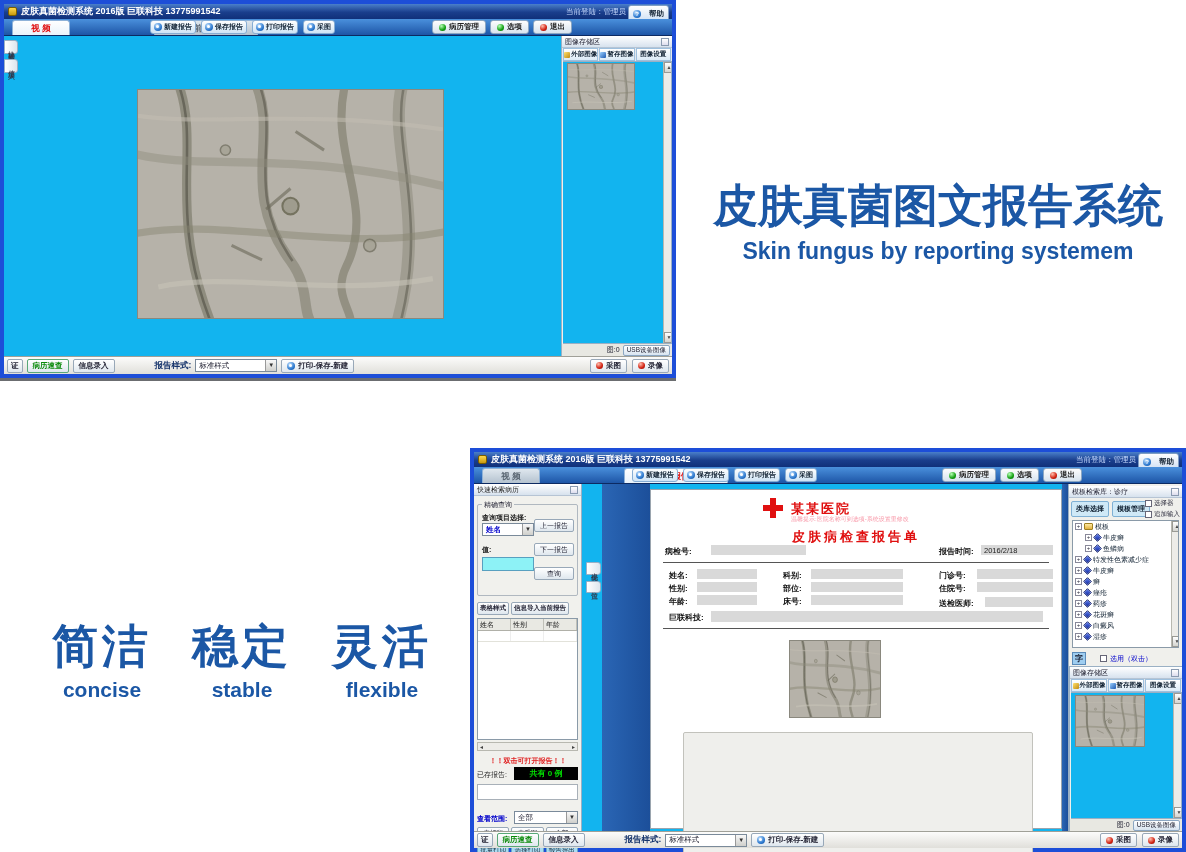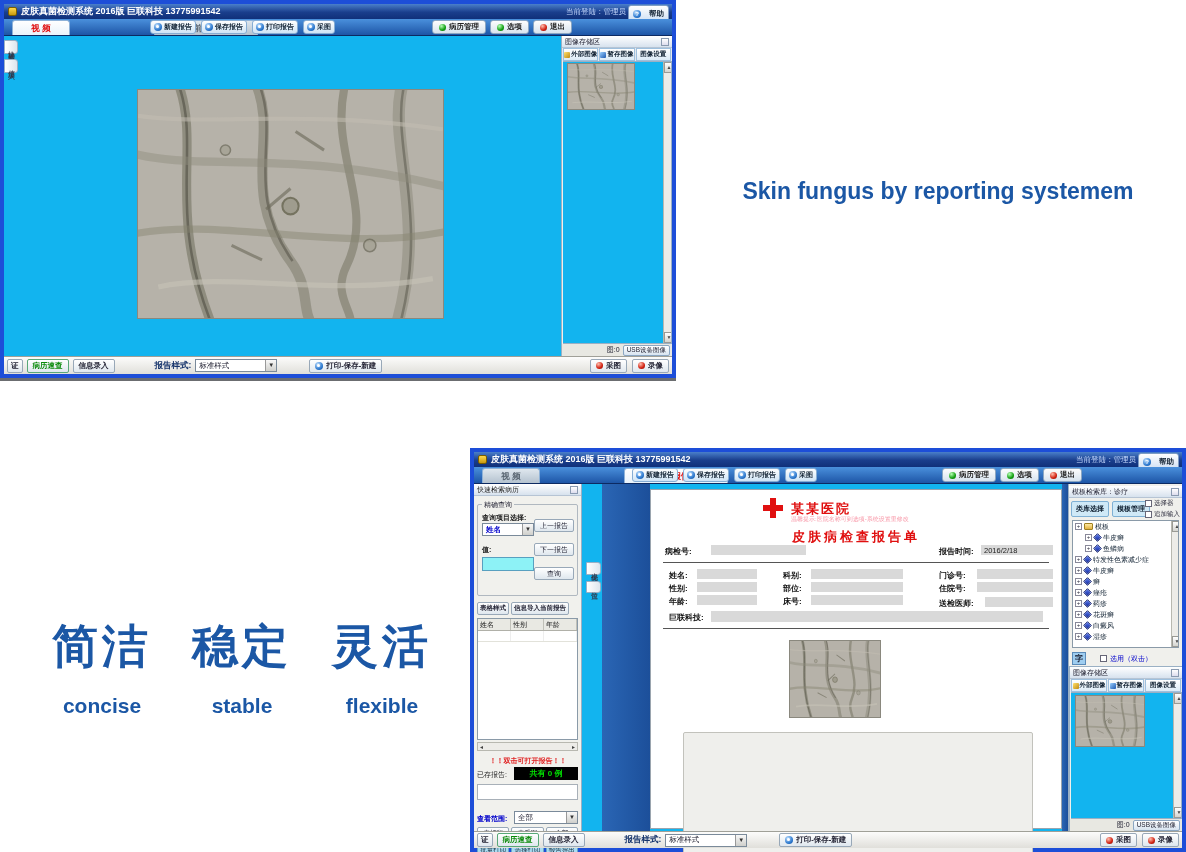--- a/index.html
+++ b/index.html
@@ -36,21 +36,21 @@
 .bottombar{position:absolute;left:0;right:0;bottom:0;background:linear-gradient(#fcfcfb,#e0dfda);border-top:1px solid #a0a098;display:flex;align-items:center;gap:4px;padding:0 3px;font-size:8px;white-space:nowrap}
 .win1 .bottombar{height:18px}
 .win2 .bottombar{height:17px}
 .bb-btn{background:linear-gradient(#ffffff,#dfe7ee);border:1px solid #98a8b8;border-radius:2px;padding:1px 5px;color:#223;font-size:7.5px;font-weight:bold}
 .bb-mini{padding:1px 3px}
 .bb-quick{color:#0a8a0a;border-color:#58a878}
 .bb-style{margin-left:36px;color:#15336b;font-weight:bold;font-size:8.5px}
 .sel{display:flex;align-items:center;background:#fff;border:1px solid #7a8a9a;height:13px;font-size:7.5px;padding-left:3px;color:#223}
 .sel .da{margin-left:auto;width:11px;height:11px;background:linear-gradient(#f8f8f8,#cfcfcb);border-left:1px solid #999;font-size:6px;line-height:11px;text-align:center;font-style:normal;color:#333}
 .sel .da::before{content:"▼"}
-.bb-print{display:flex;align-items:center;gap:3px;margin-left:28px}
+.bb-print{display:flex;align-items:center;gap:3px;}
 .rgrp{margin-left:auto;display:flex;gap:5px}
 .rbtn{display:flex;align-items:center;gap:3px}
 
 
 .istore{position:absolute;background:#f0f0ec;border-left:1px solid #9ab0c4;display:flex;flex-direction:column}
 .ph{height:12px;flex:0 0 12px;background:linear-gradient(#ffffff,#d7e2ee);border-bottom:1px solid #b6c4d4;display:flex;align-items:center;padding:0 3px;font-size:7px;color:#223;white-space:nowrap}
 .pin{margin-left:auto;width:8px;height:8px;border:1px solid #8a9ab0;background:linear-gradient(#fff,#dde);font-size:5px;line-height:6px;text-align:center;color:#446;font-style:normal}
 .pbtns{height:13px;flex:0 0 13px;display:flex;gap:1px;padding:0 1px;background:#e4e8ee}
 .pbtn{flex:1;display:flex;align-items:center;justify-content:center;gap:1px;font-size:6.5px;color:#123;font-weight:bold;background:linear-gradient(#ffffff,#dcebf7);border:1px solid #9ec0de;white-space:nowrap}
 .mini-ic{width:6px;height:6px;flex:0 0 6px;border-radius:1px}
@@ -151,21 +151,21 @@
 .istore2{left:0;top:182px;right:0;bottom:0;border-top:1px solid #9ab0c4}
 .thumb2{position:absolute;left:4px;top:2px;width:70px;height:52px}
 
 
 .brand{position:absolute;left:692px;top:176px;width:492px;text-align:center;color:#1b57a5}
 .brand-cn{font-size:45px;font-weight:900;letter-spacing:0px;white-space:nowrap}
 .brand-en{font-size:23px;font-weight:bold;margin-top:2px;white-space:nowrap}
 .slogan{position:absolute;left:52px;top:616px;width:380px;display:flex;justify-content:space-between;color:#1b57a5}
 .scol{text-align:center}
 .scn{font-size:46px;font-weight:900;letter-spacing:4px;white-space:nowrap}
-.sen{font-size:21px;font-weight:bold;margin-top:16px}
+.sen{font-size:21px;font-weight:bold;margin-top:0px}
 </style>
 </head>
 <body>
 
 <svg width="0" height="0" style="position:absolute">
 <defs>
 <g id="myco">
   <rect x="0" y="0" width="300" height="220" fill="#b6b2a9"></rect>
   <path d="M40,-5 C62,55 28,115 72,225" stroke="#7b7969" stroke-width="9" fill="none" opacity=".65"></path>
   <path d="M40,-5 C62,55 28,115 72,225" stroke="#59574c" stroke-width="2.5" fill="none" opacity=".7"></path>
@@ -293,20 +293,21 @@
         </span>
       <span class="bb-btn rbtn">
           <i class="dot dot-r"></i>
           <span>录像</span>
         </span>
     </span>
   </div>
 </div>
 
 <div class="brand">
+  <div class="brand-cn">皮肤真菌图文报告系统</div>
   <div class="brand-en">Skin fungus by reporting systemem</div>
 </div>
 
 <div class="slogan">
   <div class="scol">
     <div class="scn">简洁</div>
     <div class="sen">concise</div>
   </div>
   <div class="scol">
     <div class="scn">稳定</div>

